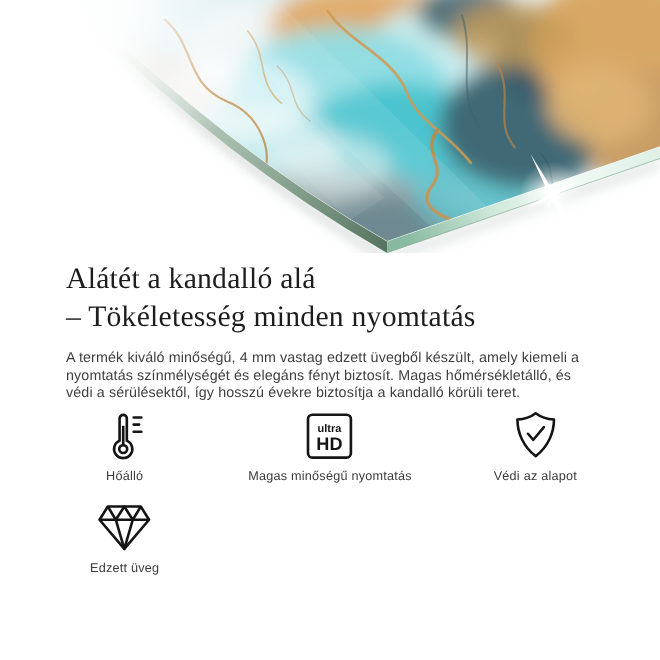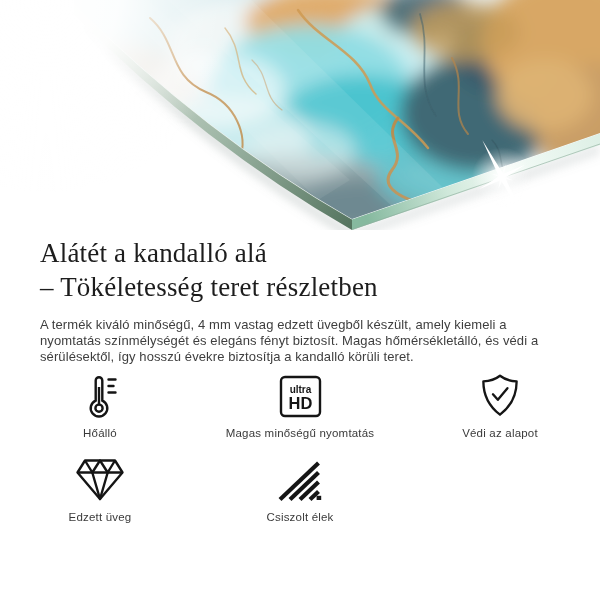--- a/index.html
+++ b/index.html
@@ -4,21 +4,21 @@
 <style>
   html,body{margin:0;padding:0;}
   body{
     width:600px;height:600px;background:#ffffff;overflow:hidden;
     font-family:"Liberation Sans","DejaVu Sans",sans-serif;color:#222;
     -webkit-font-smoothing:antialiased;
   }
   .page{width:600px;height:600px;position:relative;background:#fff;}
   .hero{width:600px;height:230px;position:relative;overflow:hidden;}
   .hero svg{display:block;}
-  .content{padding:6px 40px 0;}
+  .content{padding:6px 60px 0;}
   .title{
     font-family:"Liberation Serif","DejaVu Serif",serif;
     font-weight:400;font-size:27px;line-height:34px;color:#1d1d1d;
     margin:0;letter-spacing:.2px;
   }
   .desc{
     margin:13px 0 0;max-width:538px;
     font-size:13px;line-height:16px;color:#3e3e3e;letter-spacing:.1px;
   }
   .features{
@@ -136,21 +136,21 @@
         <g transform="rotate(45)" opacity="0.9">
           <path d="M0,-13 L1.5,0 L0,13 L-1.5,0 Z" fill="#ffffff"></path>
           <path d="M-11,0 L0,-1.4 L11,0 L0,1.4 Z" fill="#ffffff"></path>
         </g>
         <circle r="3" fill="#ffffff"></circle>
       </g>
     </svg>
   </div>
 
   <div class="content">
-    <h1 class="title"><span>Alátét a kandalló alá</span><br><span>– Tökéletesség teret részletben</span></h1>
+    <h1 class="title"><span>Alátét a kandalló alá</span><br><span>– Tökéletesség minden nyomtatás</span></h1>
 
     <p class="desc">A termék kiváló minőségű, 4 mm vastag edzett üvegből készült, amely kiemeli a nyomtatás színmélységét és elegáns fényt biztosít. Magas hőmérsékletálló, és védi a sérülésektől, így hosszú évekre biztosítja a kandalló körüli teret.</p>
 
     <div class="features">
 
       <div class="feature">
         <div class="icon-wrap">
           <svg width="36" height="46" viewBox="0 0 36 46">
             <path class="ic" d="M13.7,28.6 L13.7,8.5 A3.3,3.3 0 0 1 20.3,8.5 L20.3,28.6 A8.3,8.3 0 1 1 13.7,28.6 Z"></path>
             <circle class="ic" cx="17" cy="36.2" r="3.6" stroke-width="2.2"></circle>
@@ -187,31 +187,17 @@
           <svg width="50" height="44" viewBox="0 0 50 44">
             <path class="ic" d="M10,2.5 L40,2.5 L47.5,14.5 L25,41 L2.5,14.5 Z" stroke-width="2.3" stroke-linejoin="round"></path>
             <path class="ic" d="M2.5,14.5 L47.5,14.5" stroke-width="2.1"></path>
             <path class="ic" d="M10,2.5 L17.3,14.5 L25,2.5 L32.7,14.5 L40,2.5" stroke-width="2.1" stroke-linejoin="round"></path>
             <path class="ic" d="M17.3,14.5 L25,41 L32.7,14.5" stroke-width="2.1" stroke-linejoin="round"></path>
           </svg>
         </div>
         <div class="feature-label">Edzett üveg</div>
       </div>
 
-      <div class="feature">
-        <div class="icon-wrap">
-          <svg width="44" height="41" viewBox="0 0 44 41">
-            <g stroke="#151515" stroke-width="4.2" stroke-linecap="butt">
-              <path d="M2,38.5 L40.5,2"></path>
-              <path d="M12,38.5 L40.5,11.5"></path>
-              <path d="M22,38.5 L40.5,21"></path>
-              <path d="M32,38.5 L40.5,30.4"></path>
-            </g>
-            <rect x="38.6" y="34.8" width="4.6" height="4.2" fill="#151515"></rect>
-          </svg>
-        </div>
-        <div class="feature-label">Csiszolt élek</div>
-      </div>
 
 
     </div>
   </div>
 </div>
 
 </body></html>

